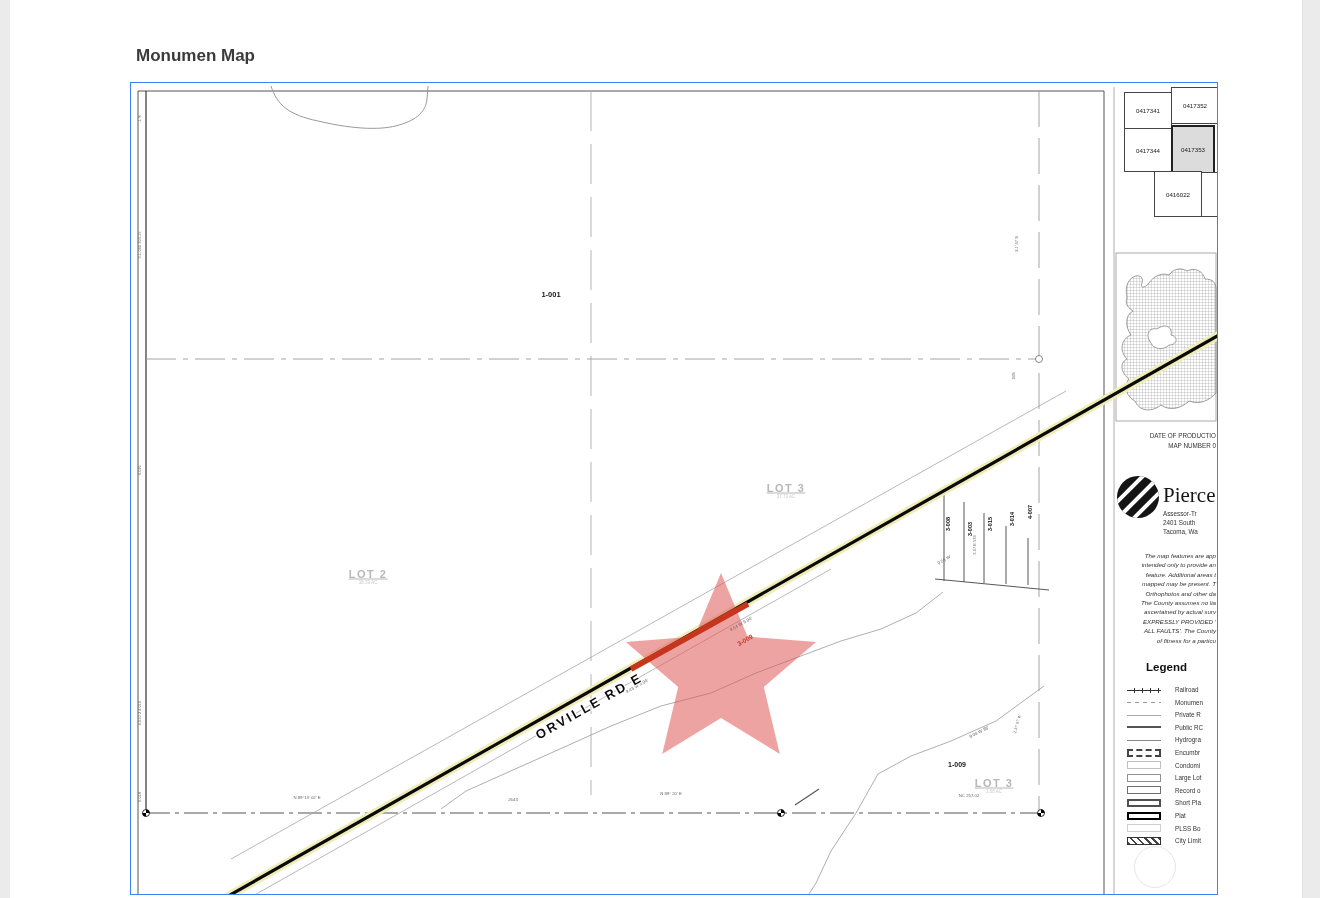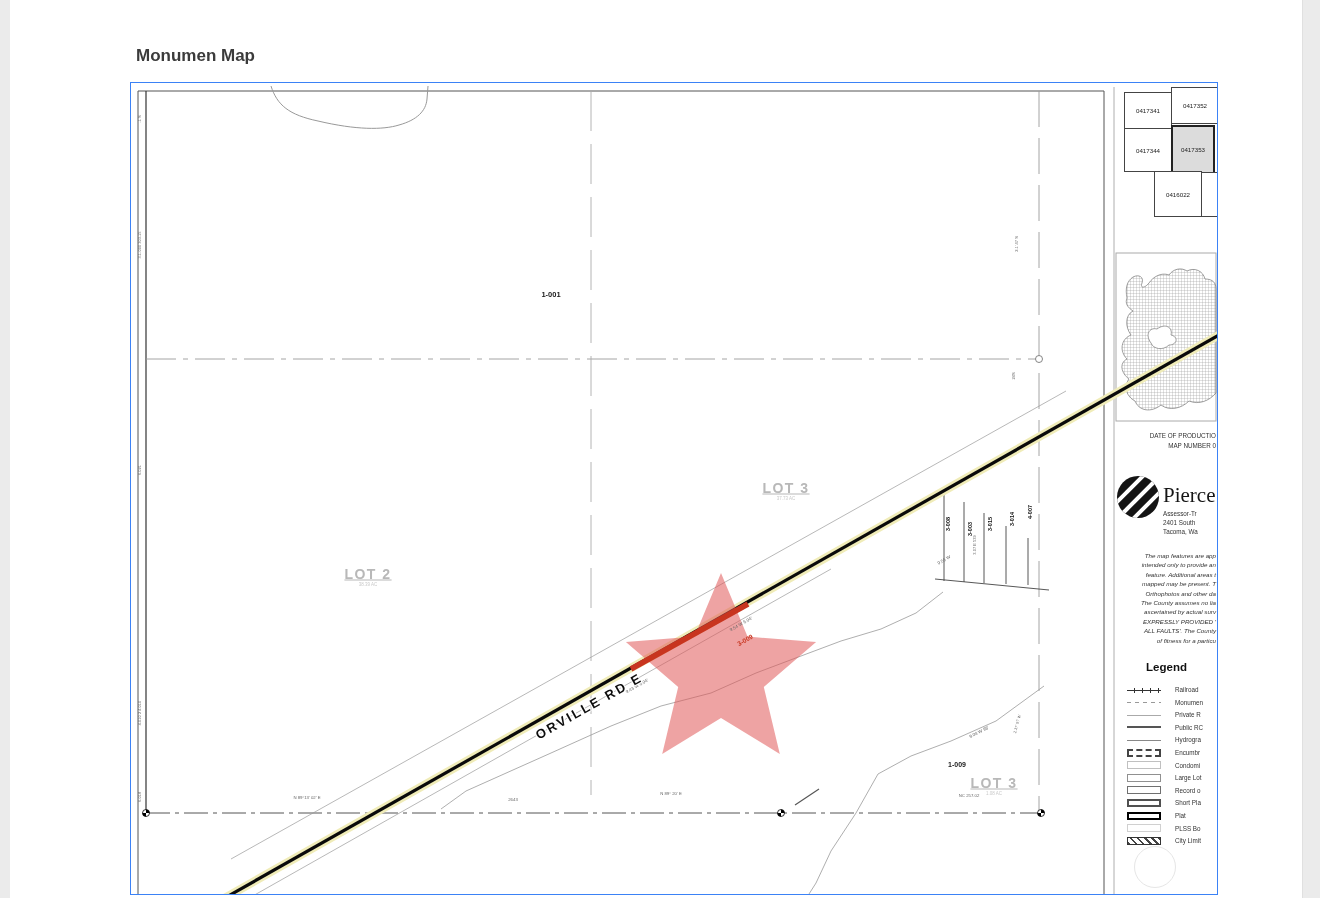--- a/index.html
+++ b/index.html
@@ -6,21 +6,21 @@
             font-family:"Liberation Sans", sans-serif;}
   .content{position:absolute;left:10px;top:0;width:1293px;height:898px;background:#fff;}
   .edge-right{position:absolute;right:0;top:0;width:17px;height:898px;background:#ebebeb;border-left:1px solid #e0e0e0;}
   .heading{position:absolute;left:126px;top:46px;font-size:17px;font-weight:700;color:#3b3b3b;margin:0;}
   .card{position:absolute;left:120px;top:82px;width:1086px;height:811px;background:#fff;
         border:1px solid #3b82f6;overflow:hidden;}
   .card svg.linework{position:absolute;left:0;top:0;}
   #label-layer{position:absolute;left:0;top:0;width:1086px;height:811px;pointer-events:none;}
   .mlabel{position:absolute;white-space:nowrap;color:#666;transform-origin:center;}
   .lot{position:absolute;text-align:center;transform:translate(-50%,-50%);}
-  .lot .nm{font-size:14px;font-weight:700;letter-spacing:1.5px;color:#b8b8b8;text-decoration:underline;}
+  .lot .nm{font-size:11px;font-weight:700;letter-spacing:1.5px;color:#b8b8b8;text-decoration:underline;}
   .lot .ar{font-size:4.5px;color:#c9c9c9;}
   .road-label{position:absolute;left:458px;top:623px;transform:translate(-50%,-50%) rotate(-29.5deg);
       font-size:13px;font-weight:700;letter-spacing:2.5px;color:#0d0d0d;white-space:nowrap;
       text-shadow:-1px -1px 0 #fff,1px -1px 0 #fff,-1px 1px 0 #fff,1px 1px 0 #fff;}
   
   .cell{position:absolute;border:1px solid #444;background:#fff;display:flex;align-items:center;
         justify-content:center;font-size:6.2px;color:#222;}
   .cell.hl{background:#dcdcdc;border-width:2px;border-color:#222;}
   
   .prod{position:absolute;left:985px;top:348px;width:100px;text-align:right;font-size:6.3px;

